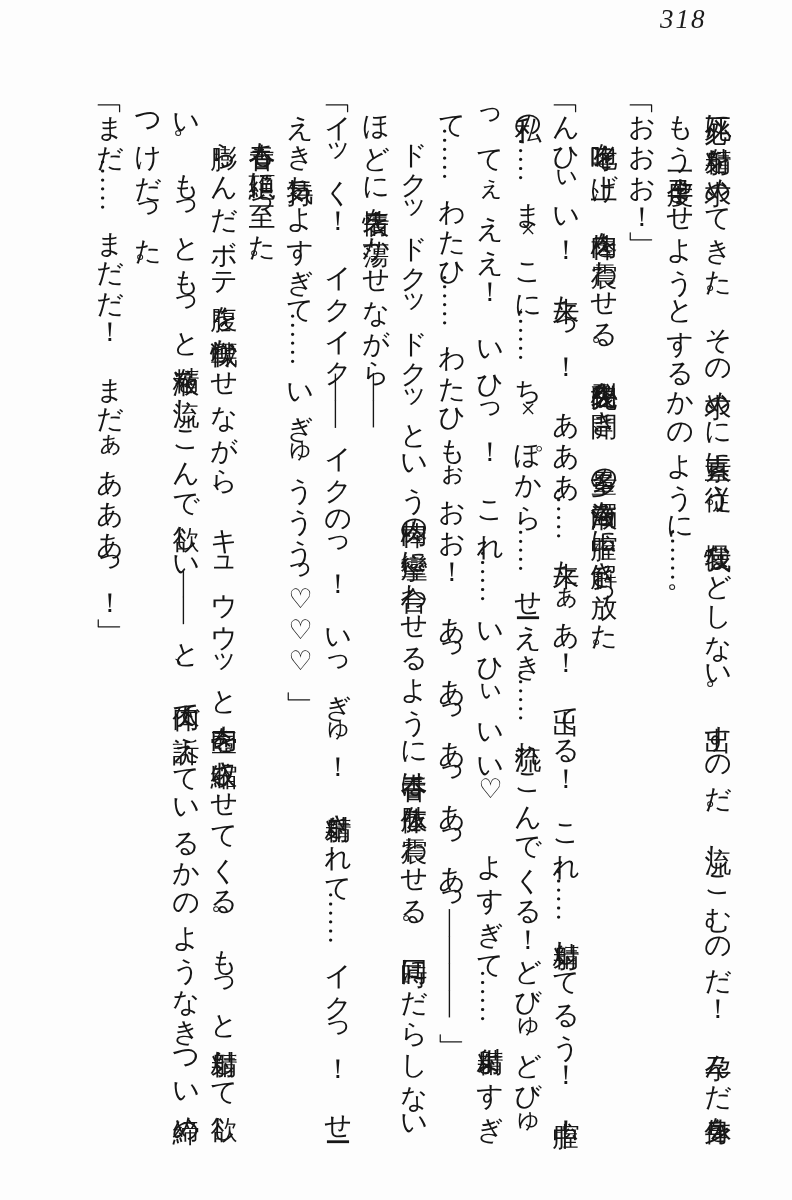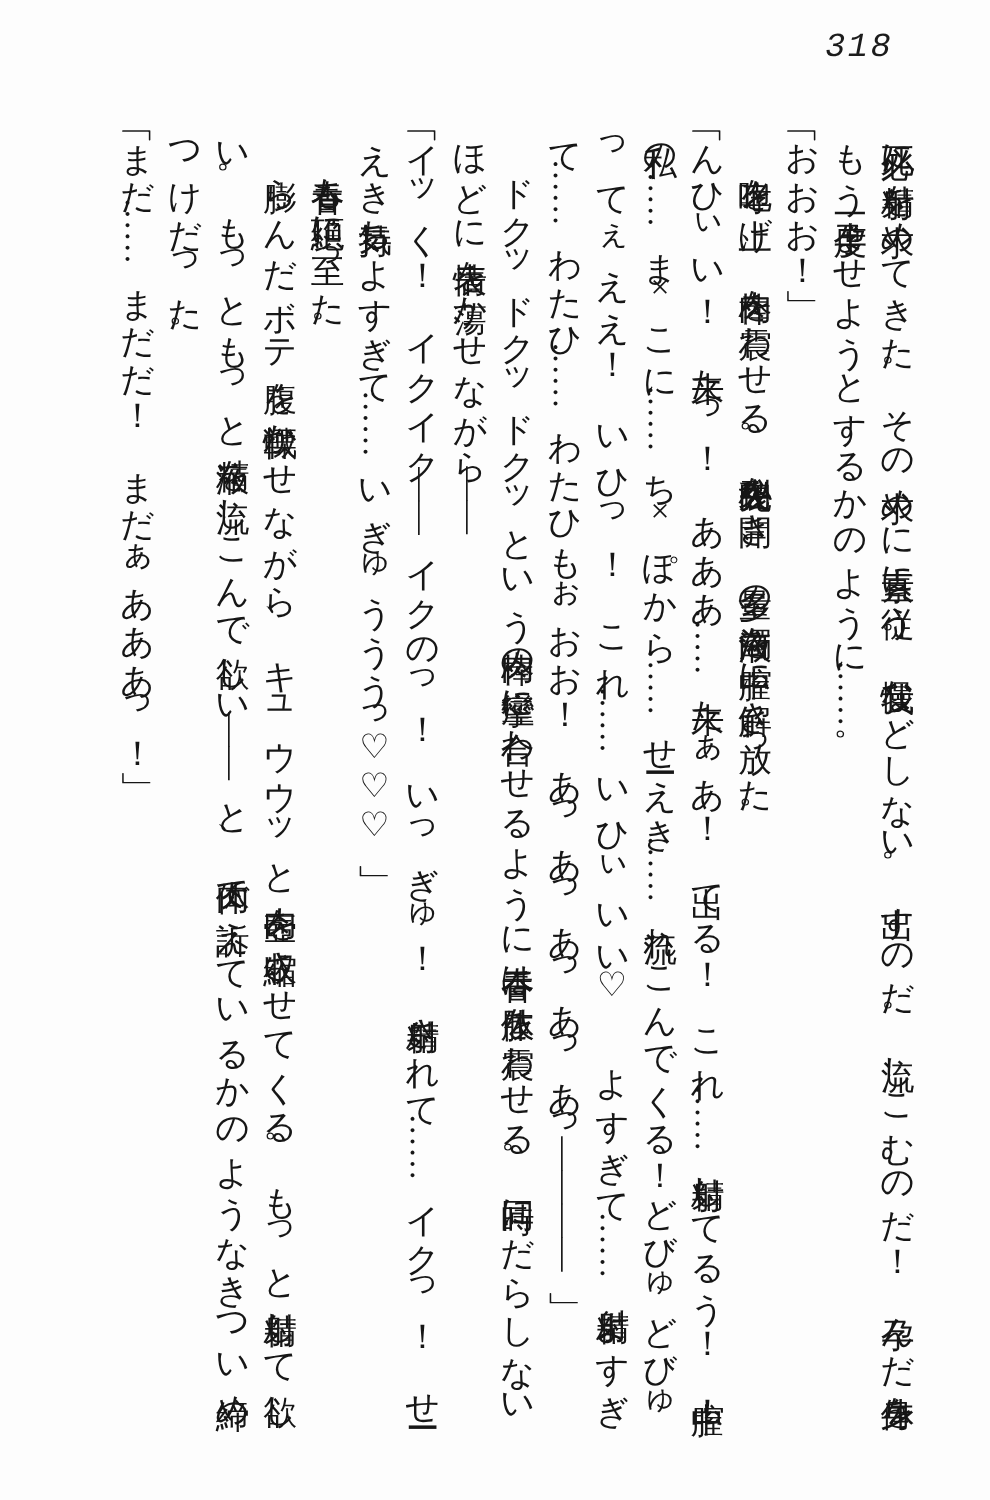--- a/index.html
+++ b/index.html
@@ -13,23 +13,23 @@
     overflow: hidden;
   }
   .page {
     position: relative;
     width: 792px;
     height: 1200px;
     background: #fdfdfd;
   }
   .page-number {
     position: absolute;
-    top: 24px;
+    top: 4px;
     left: 660px;
-    font-family: Liberation Mono, monospace;
+    font-family: Liberation Serif, serif;
     font-style: italic;
     font-size: 27px;
     letter-spacing: 2px;
     color: #1c1c1c;
   }
   .text-block {
     position: absolute;
     top: 96px;
     right: 55px;
     height: 1032px;

